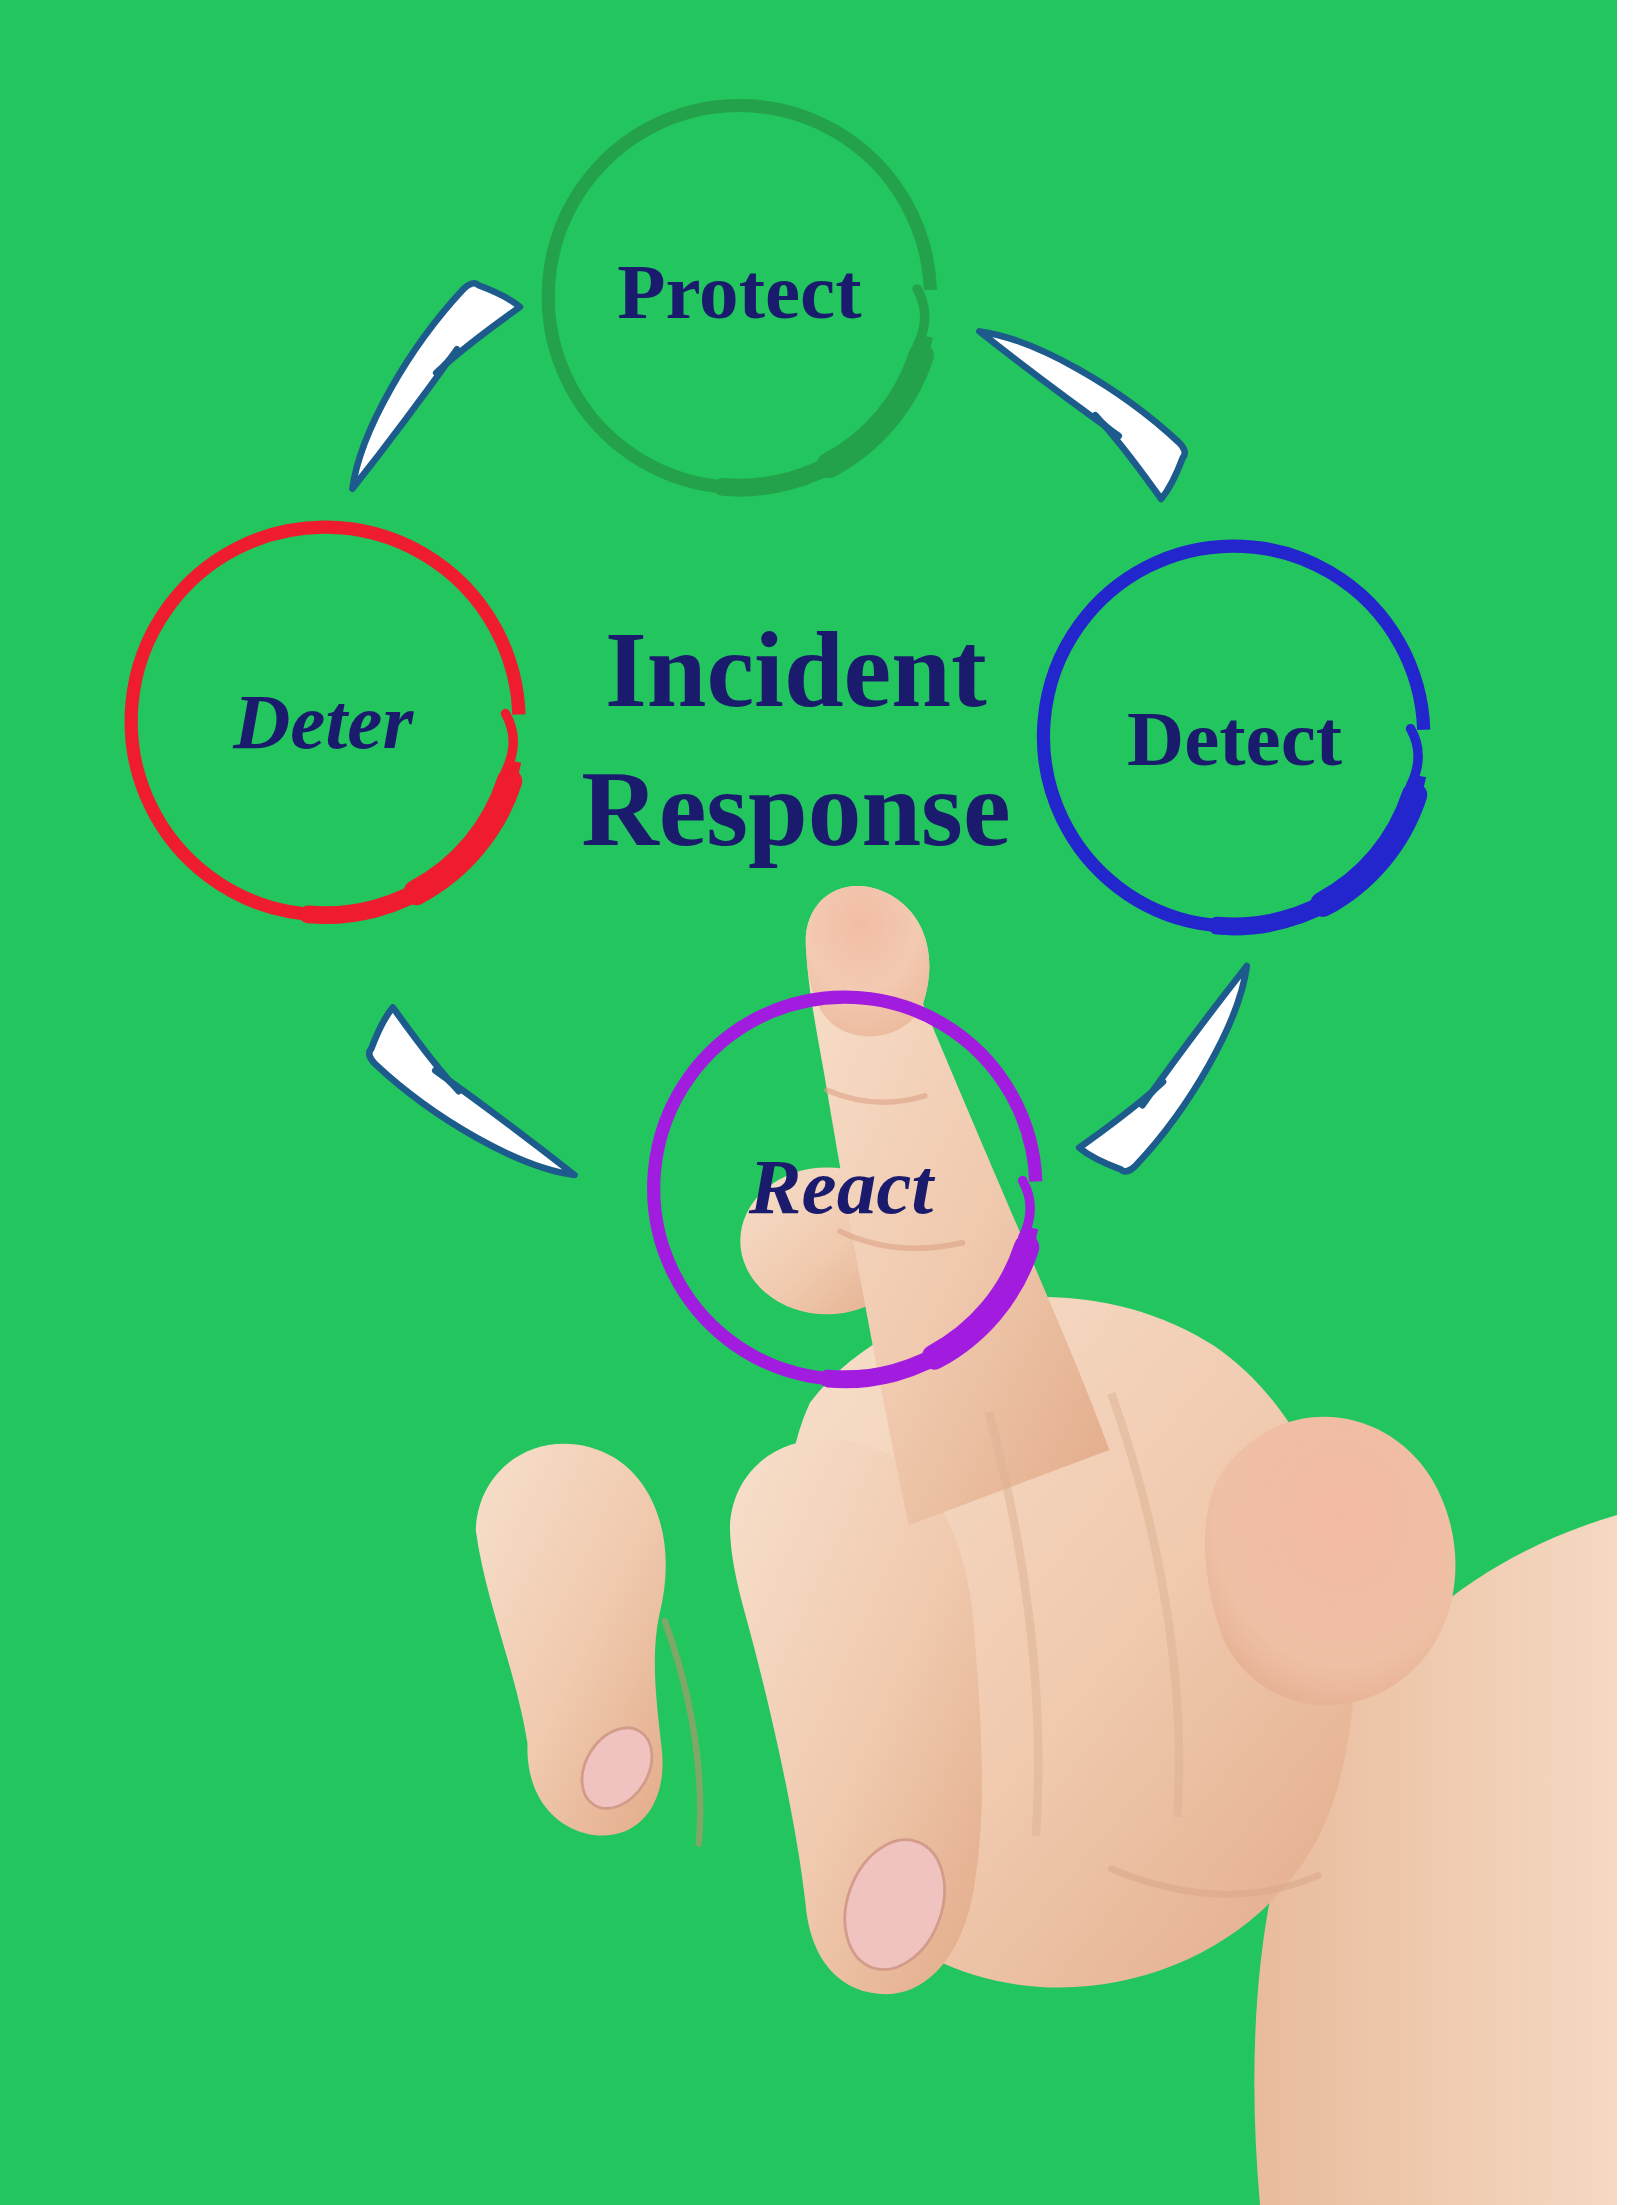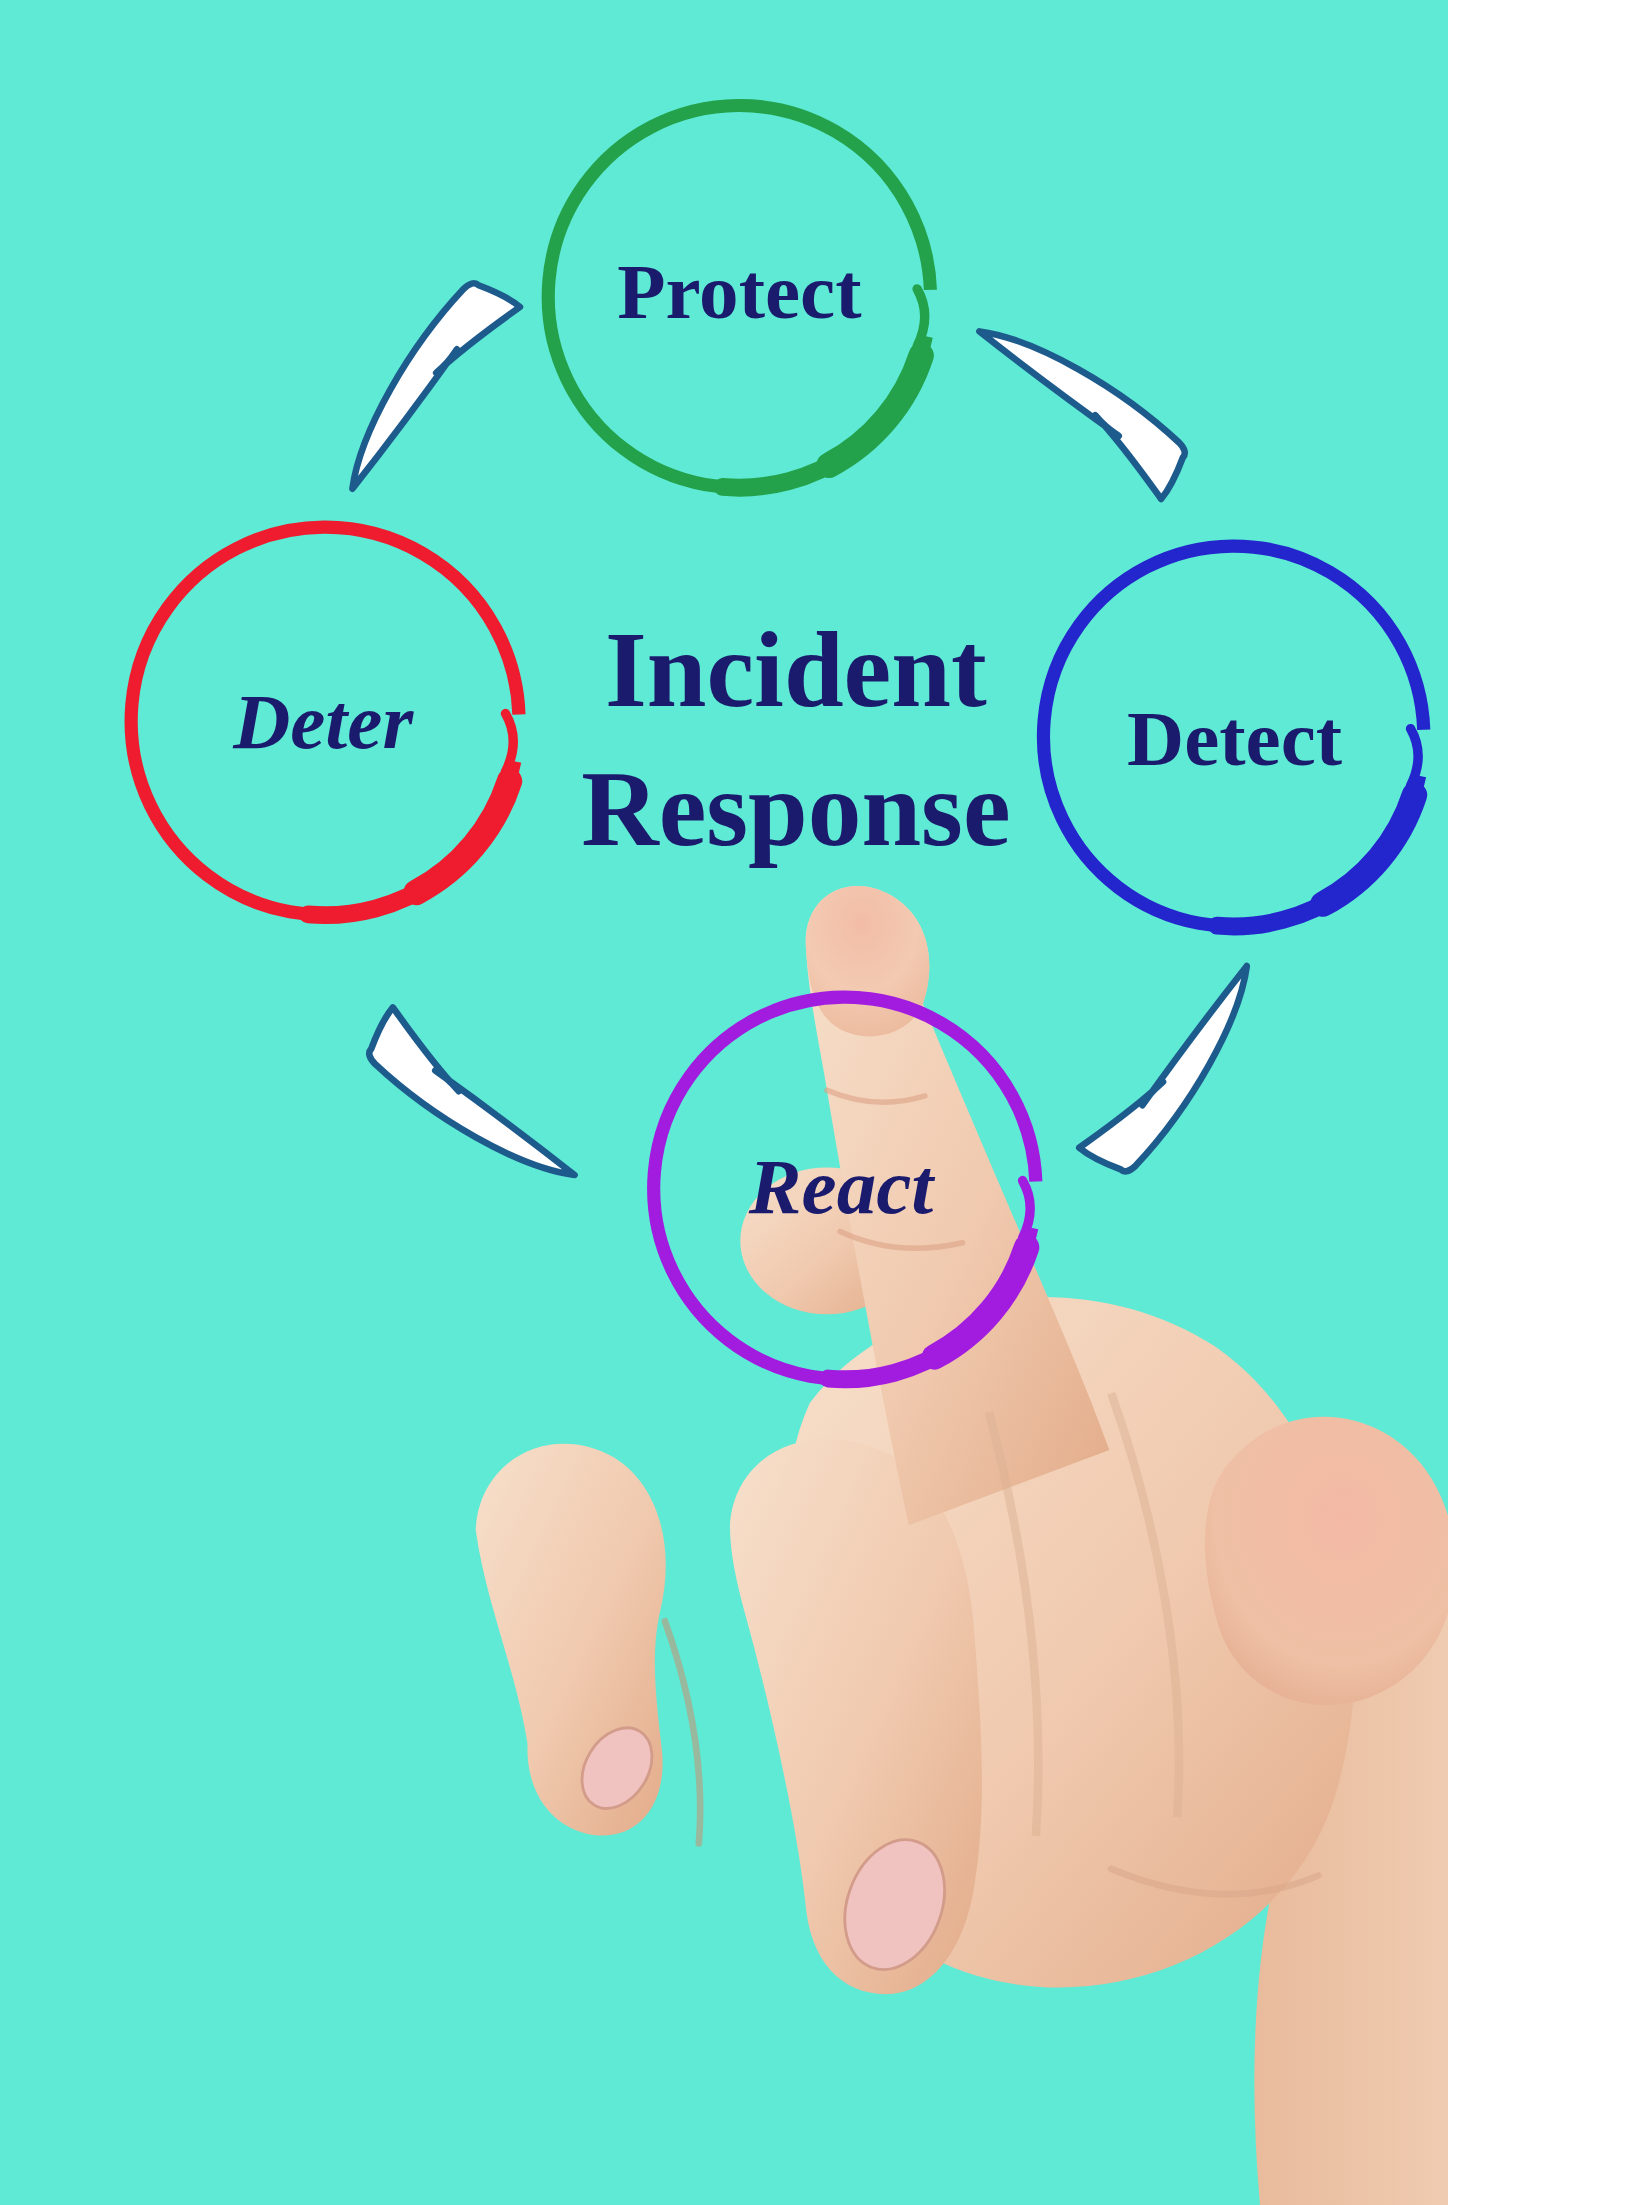--- a/index.html
+++ b/index.html
@@ -1,16 +1,16 @@
 <!DOCTYPE html>
 <html style="font-size:15px"><head>
 <meta charset="utf-8">
 <style>
   html,body{margin:0;padding:0;background:#ffffff;}
-  .stage{width:1448px;height:2205px;position:relative;background:#5eead4;overflow:hidden;}
+  .stage{width:1617px;height:2205px;position:relative;background:#22c55e;overflow:hidden;}
   svg{display:block;}
   .title-text{font-family:"Liberation Serif","DejaVu Serif",serif;font-weight:bold;font-size:114px;}
   .node-label{font-family:"Liberation Serif","DejaVu Serif",serif;font-weight:bold;font-size:84px;}
   .italic-label{font-style:italic;}
   .ring-arc{fill:none;}
   .swoosh{fill:#ffffff;stroke-width:7;stroke-linejoin:round;}
 </style>
 </head>
 <body>
 

